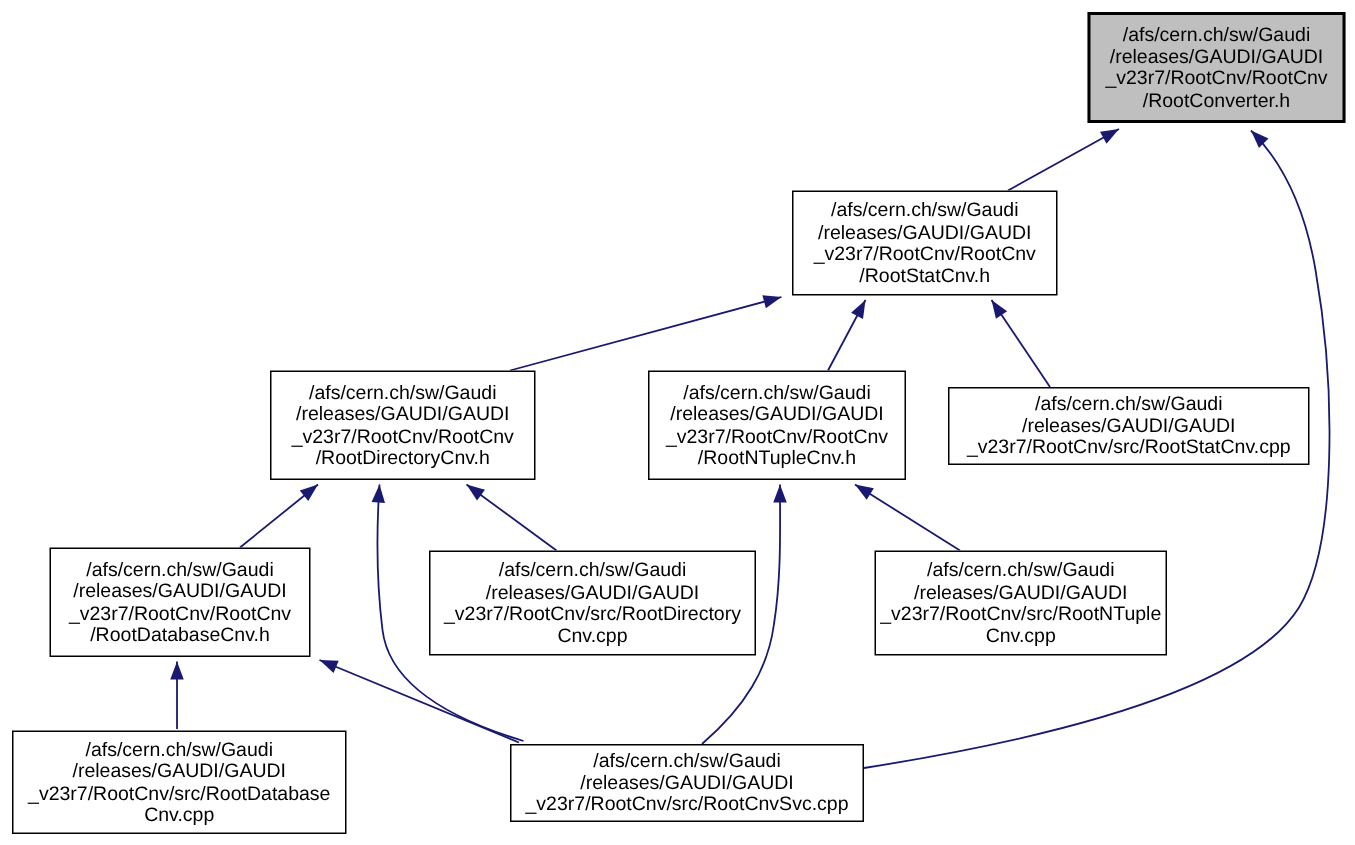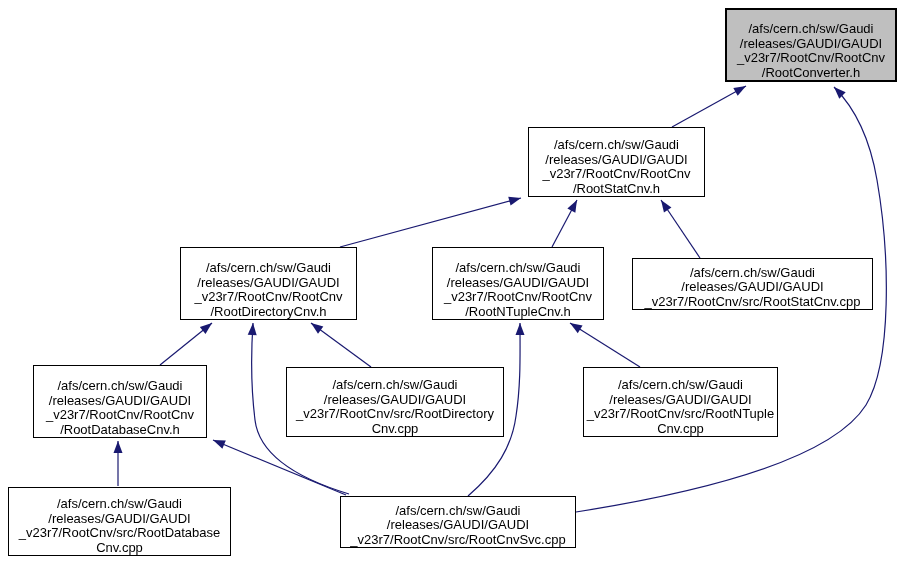--- a/index.html
+++ b/index.html
@@ -21,21 +21,21 @@
     stroke: #191970;
     stroke-width: 1.2;
   }
   .node {
     position: absolute;
     box-sizing: border-box;
     background: #ffffff;
     border: 1px solid #000000;
     color: #000000;
     display: flex;
-    align-items: flex-end;
+    align-items: center;
     justify-content: center;
     text-align: center;
     font-size: 13px;
     line-height: 14.5px;
     cursor: pointer;
   }
   .node.highlight {
     background: #bfbfbf;
     border-width: 2px;
   }

